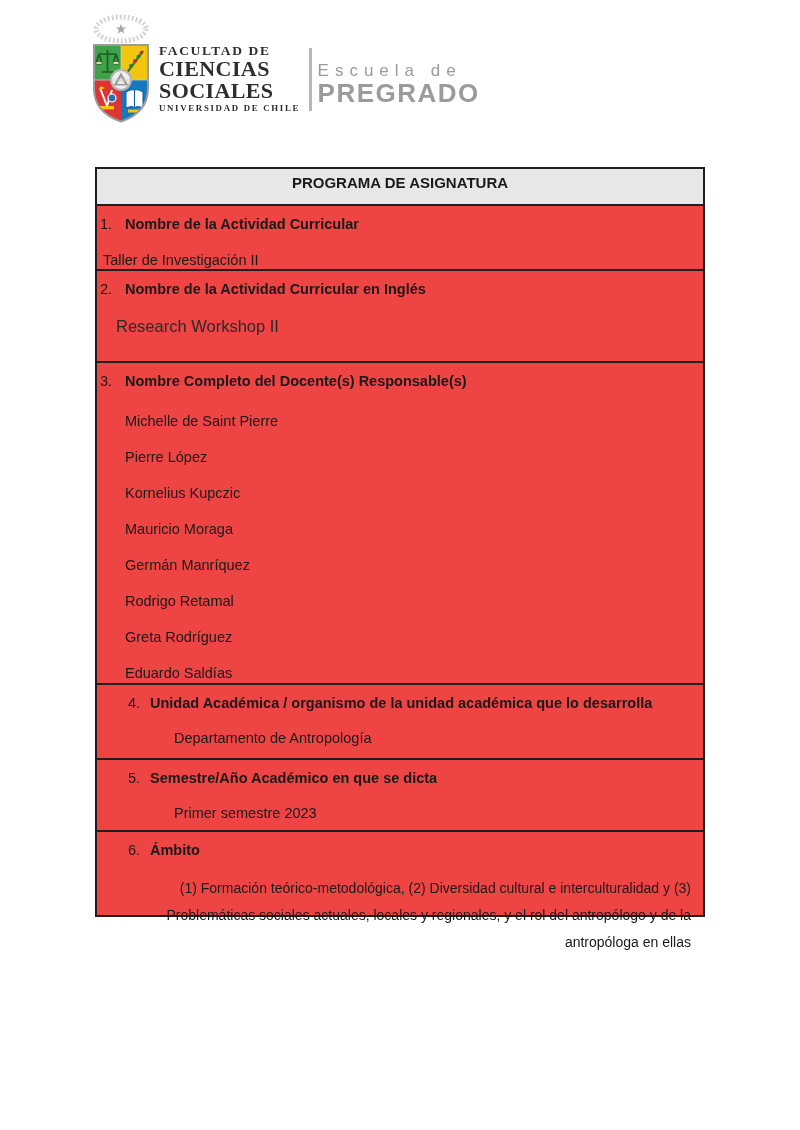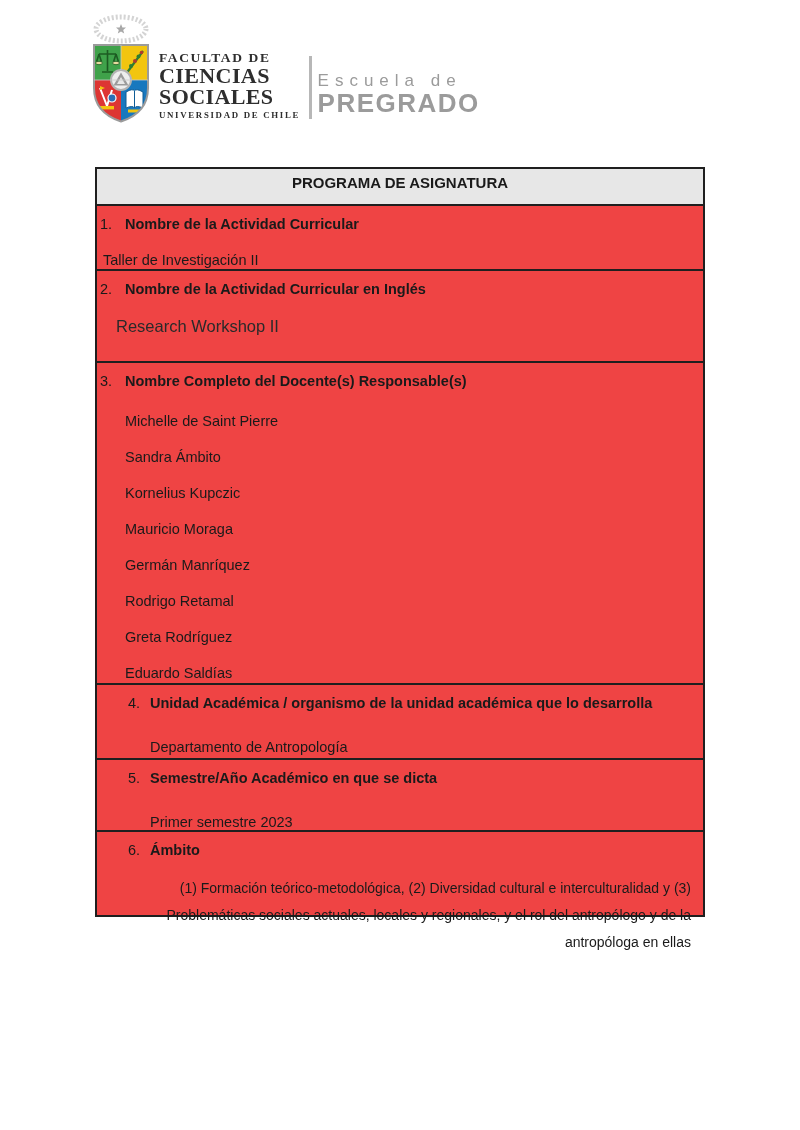--- a/index.html
+++ b/index.html
@@ -2,21 +2,21 @@
 <html><head>
 <meta charset="utf-8">
 <style>
   html,body { margin:0; padding:0; background:#ffffff; }
   .page {
     position:relative; width:800px; height:1130px; background:#ffffff;
     font-family:"Liberation Sans", sans-serif; color:#1a1a1a; overflow:hidden;
   }
 
   
-  .logo { position:absolute; left:88px; top:14px; display:flex; align-items:center; }
+  .logo { position:absolute; left:88px; top:14px; display:flex; align-items:flex-start; }
   .shield-wrap { width:66px; height:112px; }
   .fac-text { margin-left:5px; margin-top:30px; font-family:"Liberation Serif", serif; color:#2e2e2e; }
   .fac1 { font-size:13.5px; font-weight:bold; letter-spacing:1.6px; line-height:14px; }
   .fac2 { font-size:22px; font-weight:bold; letter-spacing:0.4px; line-height:21.5px; }
   .fac4 { font-size:8.8px; font-weight:bold; letter-spacing:1.7px; line-height:10px; margin-top:2px; white-space:nowrap; }
   .divider { width:2.5px; height:63px; background:#b7b7b7; margin:34px 0 0 9px; }
   .school-text { margin-left:6px; margin-top:48px; color:#9b9b9b; }
   .school1 { font-size:17px; font-weight:400; letter-spacing:6px; line-height:18px; }
   .school2 { font-size:26px; font-weight:bold; letter-spacing:1.5px; line-height:26px; }
 
@@ -38,21 +38,21 @@
 
   .row-head { display:flex; padding-top:8px; line-height:20px; }
   .num { width:25px; padding-left:3px; flex:0 0 auto; }
   .lbl { font-weight:bold; }
   .indent .num { padding-left:31px; width:53px; box-sizing:border-box; }
 
   .val { margin-top:16px; line-height:20px; }
   .v1 { padding-left:6px; }
   .v2 { padding-left:19px; font-size:16.5px; margin-top:17px; color:#2a2a2a; }
   .names { margin-top:12px; padding-left:28px; line-height:36px; }
-  .indent-val { padding-left:53px; margin-top:24px; }
+  .indent-val { padding-left:77px; margin-top:15px; }
   .v6 { padding-left:53px; padding-right:12px; margin-top:15px; line-height:27px; font-size:14px;text-align:right; }
 </style>
 </head>
 <body>
 
 <div class="page">
 
   <header class="logo">
     <div class="shield-wrap">
       <svg width="66" height="112" viewBox="0 0 66 112" xmlns="http://www.w3.org/2000/svg">
@@ -148,21 +148,21 @@
       <div class="val v2">Research Workshop II</div>
     </section>
 
     <section class="row r3">
       <div class="row-head">
         <span class="num">3.</span>
         <span class="lbl">Nombre Completo del Docente(s) Responsable(s)</span>
       </div>
       <div class="names">
         <div>Michelle de Saint Pierre</div>
-        <div>Sandra Ámbito</div>
+        <div>Pierre López</div>
         <div>Kornelius Kupczic</div>
         <div>Mauricio Moraga</div>
         <div>Germán Manríquez</div>
         <div>Rodrigo Retamal</div>
         <div>Greta Rodríguez</div>
         <div>Eduardo Saldías</div>
       </div>
     </section>
 
     <section class="row r4 indent">

